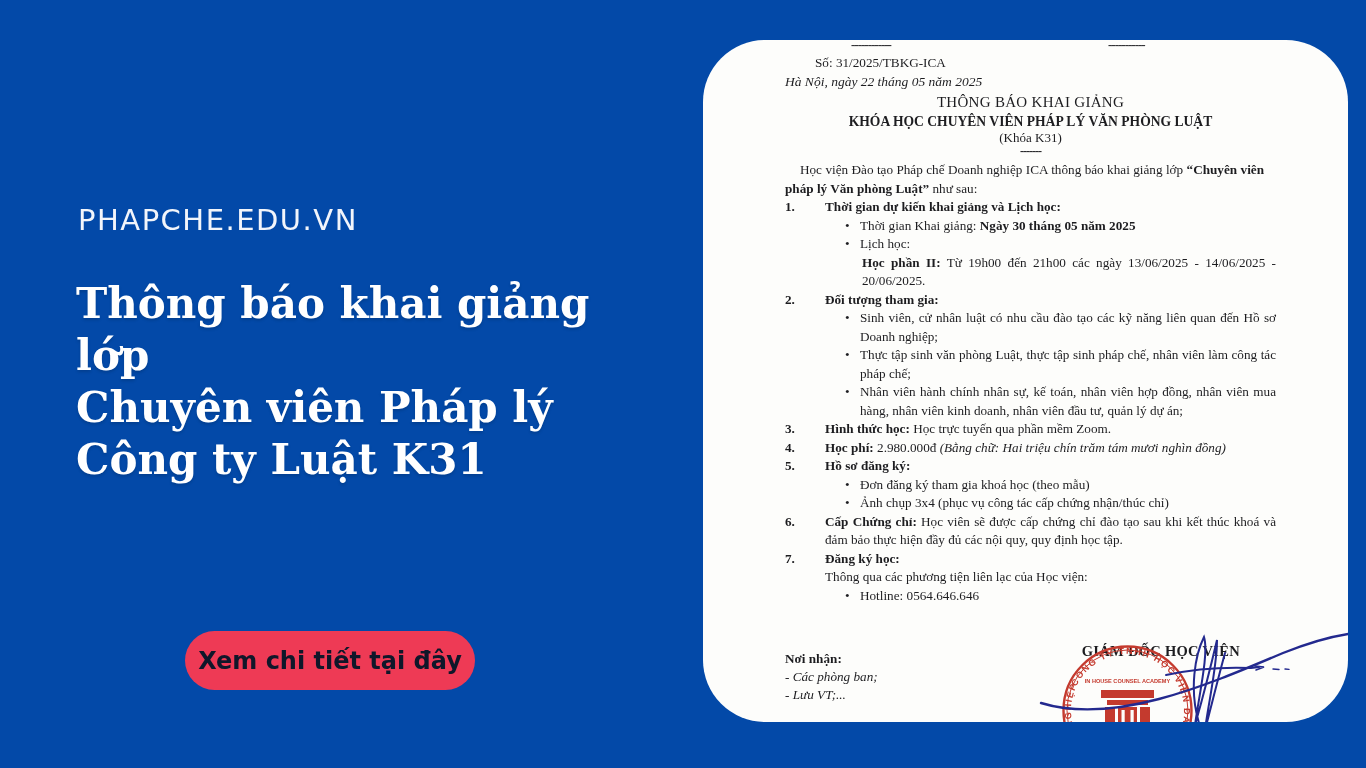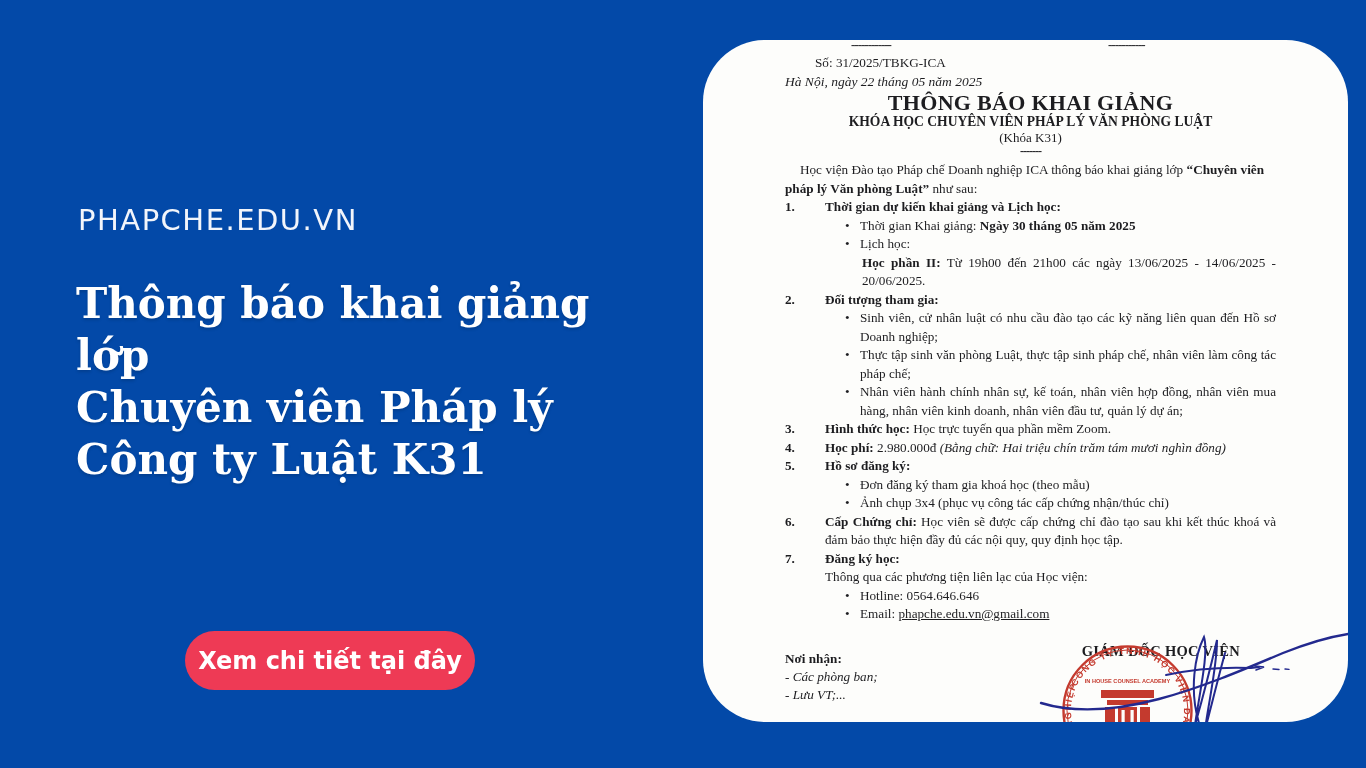--- a/index.html
+++ b/index.html
@@ -11,36 +11,36 @@
   .left-panel{position:absolute;left:0;top:0;width:700px;height:768px;}
   .brand{position:absolute;left:78px;top:203px;color:#f2f5fb;font-size:29px;
          font-weight:400;letter-spacing:1.5px;font-family:"DejaVu Sans",sans-serif;}
   .hero-title{position:absolute;left:76px;top:278px;width:560px;margin:0;
               color:#ffffff;font-family:"DejaVu Serif","Liberation Serif",serif;
               font-weight:700;font-size:42px;line-height:52px;
               text-shadow:0 2px 3px rgba(0,0,0,0.15);}
   .hero-title span{display:block;}
   .cta-button{position:absolute;left:185px;top:631px;width:290px;height:59px;
               background:#ee3a55;border:none;border-radius:30px;cursor:pointer;
-              color:#ffffff;font-family:"DejaVu Sans",sans-serif;font-weight:700;
+              color:#0f172a;font-family:"DejaVu Sans",sans-serif;font-weight:700;
               font-size:24px;display:flex;align-items:center;justify-content:center;}
 
   
   .doc-card{position:absolute;left:703px;top:40px;width:645px;height:682px;
             background:#fdfdfb;border-radius:62px;overflow:hidden;
             color:#1d1d20;font-family:"Liberation Serif",serif;}
   .dash{position:absolute;top:-3px;font-weight:700;font-size:13px;letter-spacing:-1px;color:#2a2a2e;}
   .dash-left{left:148px;}
   .dash-right{left:405px;}
 
   .doc-body{position:absolute;left:82px;right:72px;top:14px;
             font-size:13.2px;line-height:18.5px;}
   .doc-number{margin-left:30px;}
   .doc-date{text-align:left;font-style:italic;font-size:13.5px;}
-  .doc-heading{text-align:center;font-weight:700;font-size:22px;line-height:21px;margin-top:1px;letter-spacing:.3px;}
+  .doc-heading{text-align:center;font-weight:400;font-size:15px;line-height:21px;margin-top:1px;letter-spacing:.3px;}
   .doc-subheading{text-align:center;font-weight:700;font-size:13.6px;line-height:17px;}
   .doc-cohort{text-align:center;font-size:13px;line-height:15px;}
   .doc-divider{text-align:center;font-weight:700;font-size:12px;line-height:13px;letter-spacing:-1px;}
   .doc-intro{margin:3px 12px 0 0;text-indent:15px;text-align:justify;}
   b{font-weight:700;}
   .sec{display:flex;}
   .sec-num{flex:none;width:40px;font-weight:700;}
   .sec-content{flex:1;}
   .sec-title{font-weight:700;}
   .doc-body ul{margin:0;padding:0 0 0 20px;list-style:none;}
@@ -141,21 +141,20 @@
         <div class="sec-content hang"><b>Cấp Chứng chỉ:</b><span> Học viên sẽ được cấp chứng chỉ đào tạo sau khi kết thúc khoá và đảm bảo thực hiện đầy đủ các nội quy, quy định học tập.</span></div>
       </div>
 
       <div class="sec">
         <div class="sec-num">7.</div>
         <div class="sec-content">
           <div class="sec-title">Đăng ký học:</div>
           <div>Thông qua các phương tiện liên lạc của Học viện:</div>
           <ul>
             <li><span>Hotline: </span><span>0564.646.646</span></li>
-            <li><span>Email: </span><a href="#" class="email-link">phapche.edu.vn@gmail.com</a></li>
           </ul>
         </div>
       </div>
     </div>
 
     <div class="doc-footer">
       <div class="recipients">
         <div class="recipients-label">Nơi nhận:</div>
         <div class="recipient-line">-  Các phòng ban;</div>
         <div class="recipient-line">-  Lưu VT;...</div>

